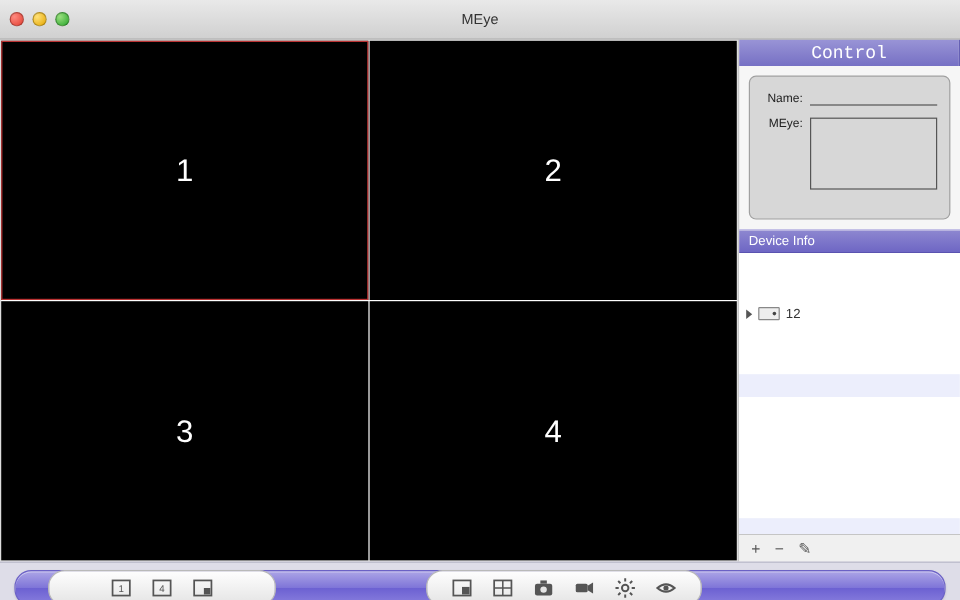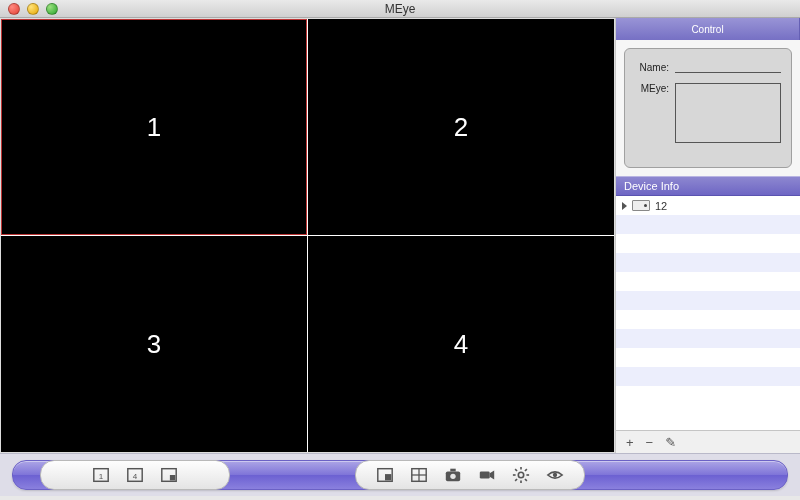--- a/index.html
+++ b/index.html
@@ -1,20 +1,20 @@
 <!DOCTYPE html>
 <html><head>
 <meta charset="utf-8">
 <style>
   * { box-sizing: border-box; margin: 0; padding: 0; font-family: "Lucida Grande", "Helvetica Neue", Arial, sans-serif; }
   html, body { width: 800px; height: 500px; overflow: hidden; background: #e8e8e8; }
 
   
   .titlebar {
-    height: 18px;
+    height: 33px;
     background: linear-gradient(#e9e9e9, #d0d0d0);
     border-bottom: 1px solid #a9a9a9;
     display: flex;
     align-items: center;
     position: relative;
   }
   .traffic-lights { display: flex; gap: 7px; padding-left: 8px; }
   .tl { width: 12px; height: 12px; border-radius: 50%; border: 0.5px solid rgba(0,0,0,0.25); }
   .tl.red { background: radial-gradient(circle at 30% 30%, #ff8a80, #e23f32); }
   .tl.yellow { background: radial-gradient(circle at 30% 30%, #ffe27a, #e5a600); }
@@ -59,24 +59,25 @@
     border-left: 1px solid #c8c8c8;
   }
 
   .tabs {
     display: flex;
     height: 22px;
   }
   .tab {
     flex: 1;
     display: flex; align-items: center; justify-content: center;
-    font-size: 10px; color: #fff;
+    font-size: 15px; color: #fff;
     background: linear-gradient(#9994d6, #7670c4);
     border-right: 1px solid #6560b4;
     cursor: pointer;
+    font-family: Liberation Mono, monospace;
   }
   .tab.active {
     background: linear-gradient(#7a73d4, #5a52c0);
     text-shadow: 0 -1px 0 rgba(0,0,0,0.3);
   }
 
   .info-panel {
     margin: 8px;
     padding: 12px 10px 14px 2px;
     background: #d7d7d7;
@@ -106,20 +107,21 @@
   .device-list {
     flex: 1;
     overflow: auto;
     background: #fff;
     border-bottom: 1px solid #c5c5c5;
   }
   .device-row {
     height: 19px; display: flex; align-items: center;
     font-size: 11px; color: #333;
     padding-left: 6px;
+    margin-top: 41px;
   }
   .device-row:nth-child(even) { background: #eceefc; }
   .device-row .tri {
     width: 0; height: 0; border-top: 4px solid transparent; border-bottom: 4px solid transparent; border-left: 5px solid #555; margin-right: 5px;
   }
   .dvr-icon {
     width: 18px; height: 11px; background: #eee; border: 1px solid #888; border-radius: 1px; margin-right: 5px; position: relative;
   }
   .dvr-icon::after { content:""; position:absolute; right:2px; top:3px; width:3px; height:3px; background:#444; border-radius:50%; }
 

